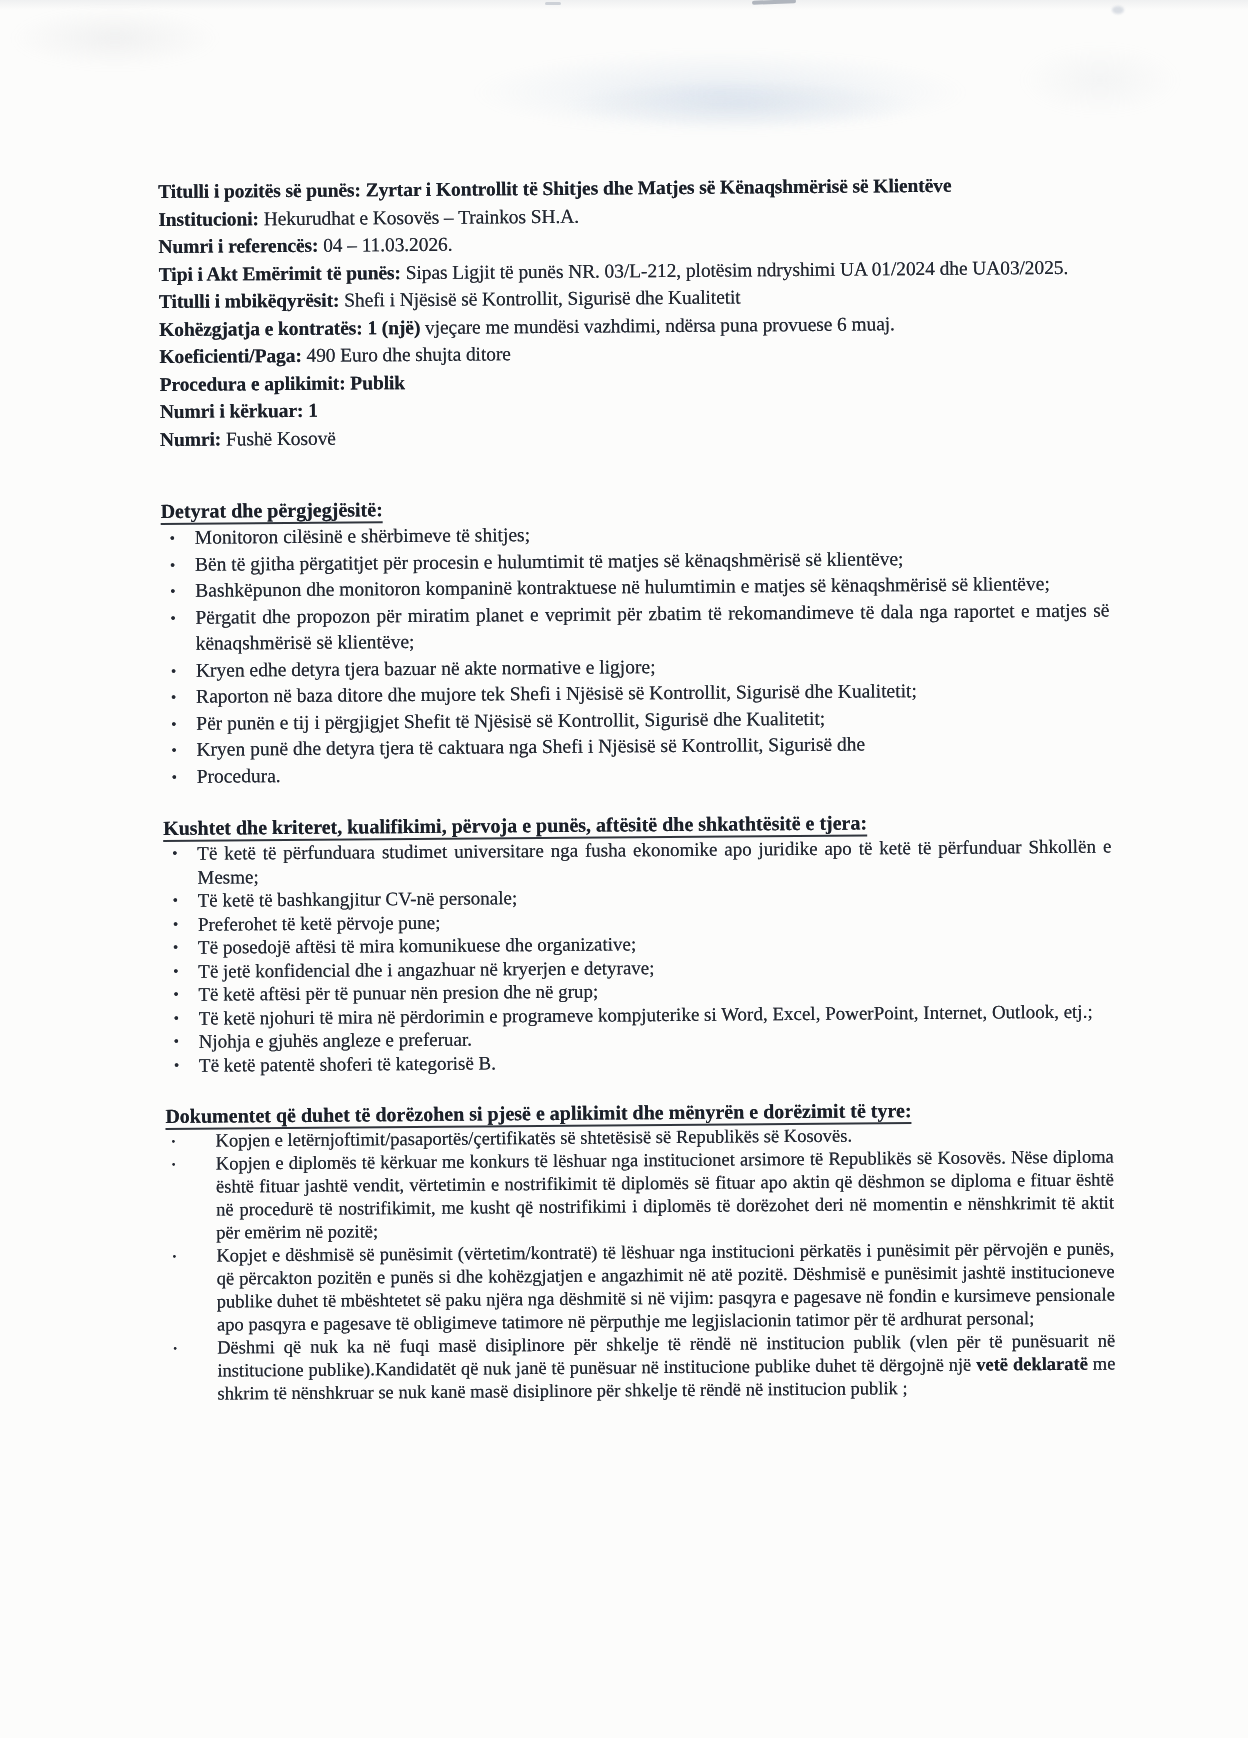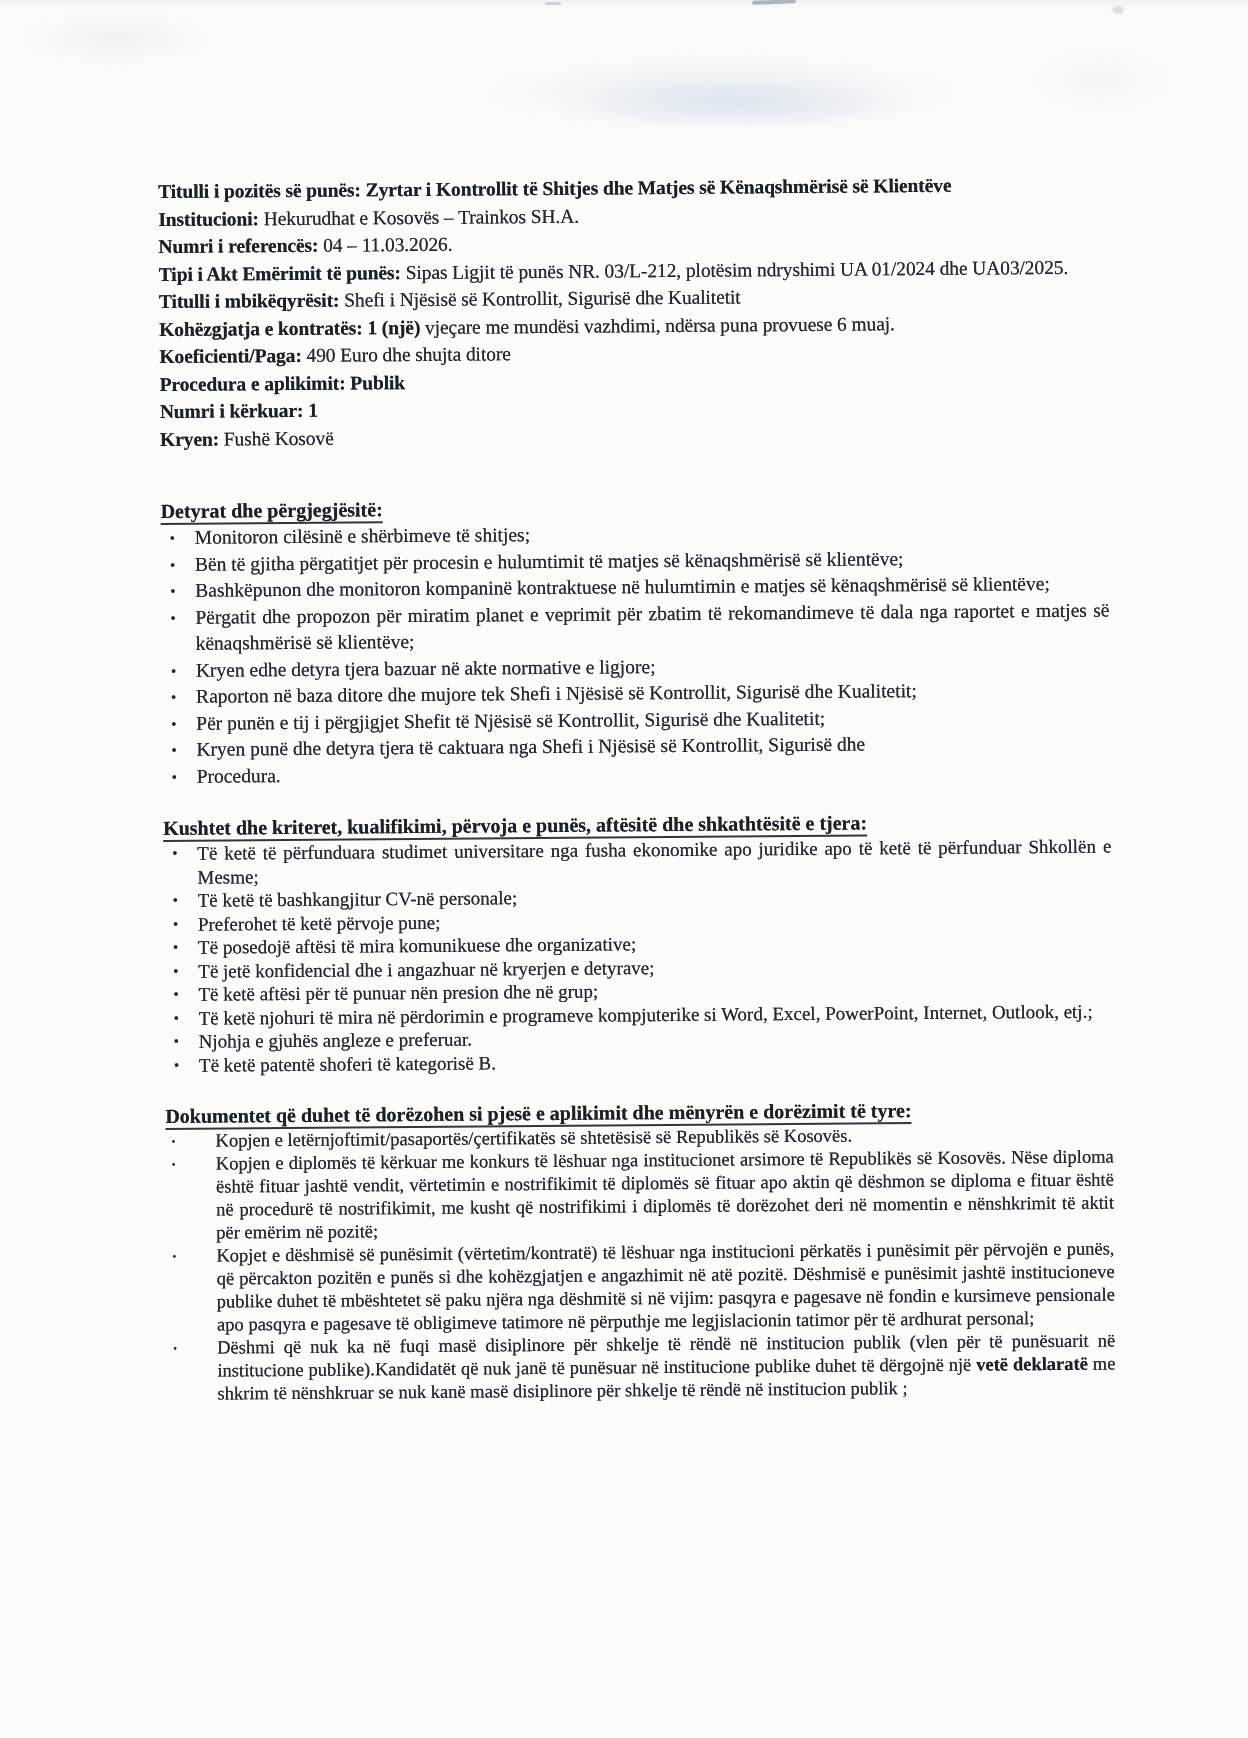--- a/index.html
+++ b/index.html
@@ -101,21 +101,21 @@
     <div>
         <div class="meta-line"><span class="seg seg-bold">Titulli i pozitës së punës: </span><span class="seg seg-bold">Zyrtar i Kontrollit të Shitjes dhe Matjes së Kënaqshmërisë së Klientëve</span></div>
         <div class="meta-line"><span class="seg seg-bold">Institucioni: </span><span class="seg">Hekurudhat e Kosovës – Trainkos SH.A.</span></div>
         <div class="meta-line"><span class="seg seg-bold">Numri i referencës: </span><span class="seg">04 – 11.03.2026.</span></div>
         <div class="meta-line"><span class="seg seg-bold">Tipi i Akt Emërimit të punës: </span><span class="seg">Sipas Ligjit të punës  NR. 03/L-212, plotësim ndryshimi UA 01/2024 dhe UA03/2025.</span></div>
         <div class="meta-line"><span class="seg seg-bold">Titulli i mbikëqyrësit: </span><span class="seg">Shefi i Njësisë së Kontrollit, Sigurisë dhe Kualitetit</span></div>
         <div class="meta-line"><span class="seg seg-bold">Kohëzgjatja e kontratës: 1 (një) </span><span class="seg">vjeçare me mundësi vazhdimi, ndërsa puna provuese 6 muaj.</span></div>
         <div class="meta-line"><span class="seg seg-bold">Koeficienti/Paga: </span><span class="seg">490 Euro dhe shujta ditore</span></div>
         <div class="meta-line"><span class="seg seg-bold">Procedura e aplikimit: Publik</span></div>
         <div class="meta-line"><span class="seg seg-bold">Numri i kërkuar: 1</span></div>
-        <div class="meta-line"><span class="seg seg-bold">Kryen: </span><span class="seg">Fushë Kosovë</span></div>
+        <div class="meta-line"><span class="seg seg-bold">Numri: </span><span class="seg">Fushë Kosovë</span></div>
       </div>
     <div>
         <section class="section sec1">
           <div class="sec-heading"><span class="underline">Detyrat dhe përgjegjësitë:</span></div>
           <ul class="sec-items">
             <li class="item"><span class="bullet">•</span><span class="item-text"><span class="seg">Monitoron cilësinë e shërbimeve të shitjes;</span></span></li>
             <li class="item"><span class="bullet">•</span><span class="item-text"><span class="seg">Bën të gjitha përgatitjet për procesin e hulumtimit të matjes së kënaqshmërisë së klientëve;</span></span></li>
             <li class="item"><span class="bullet">•</span><span class="item-text"><span class="seg">Bashkëpunon dhe monitoron kompaninë kontraktuese në hulumtimin e matjes së kënaqshmërisë së klientëve;</span></span></li>
             <li class="item"><span class="bullet">•</span><span class="item-text"><span class="seg">Përgatit dhe propozon për miratim planet e veprimit për zbatim të rekomandimeve të dala nga raportet e matjes së kënaqshmërisë së klientëve;</span></span></li>
             <li class="item"><span class="bullet">•</span><span class="item-text"><span class="seg">Kryen edhe detyra tjera bazuar në akte normative e ligjore;</span></span></li>

